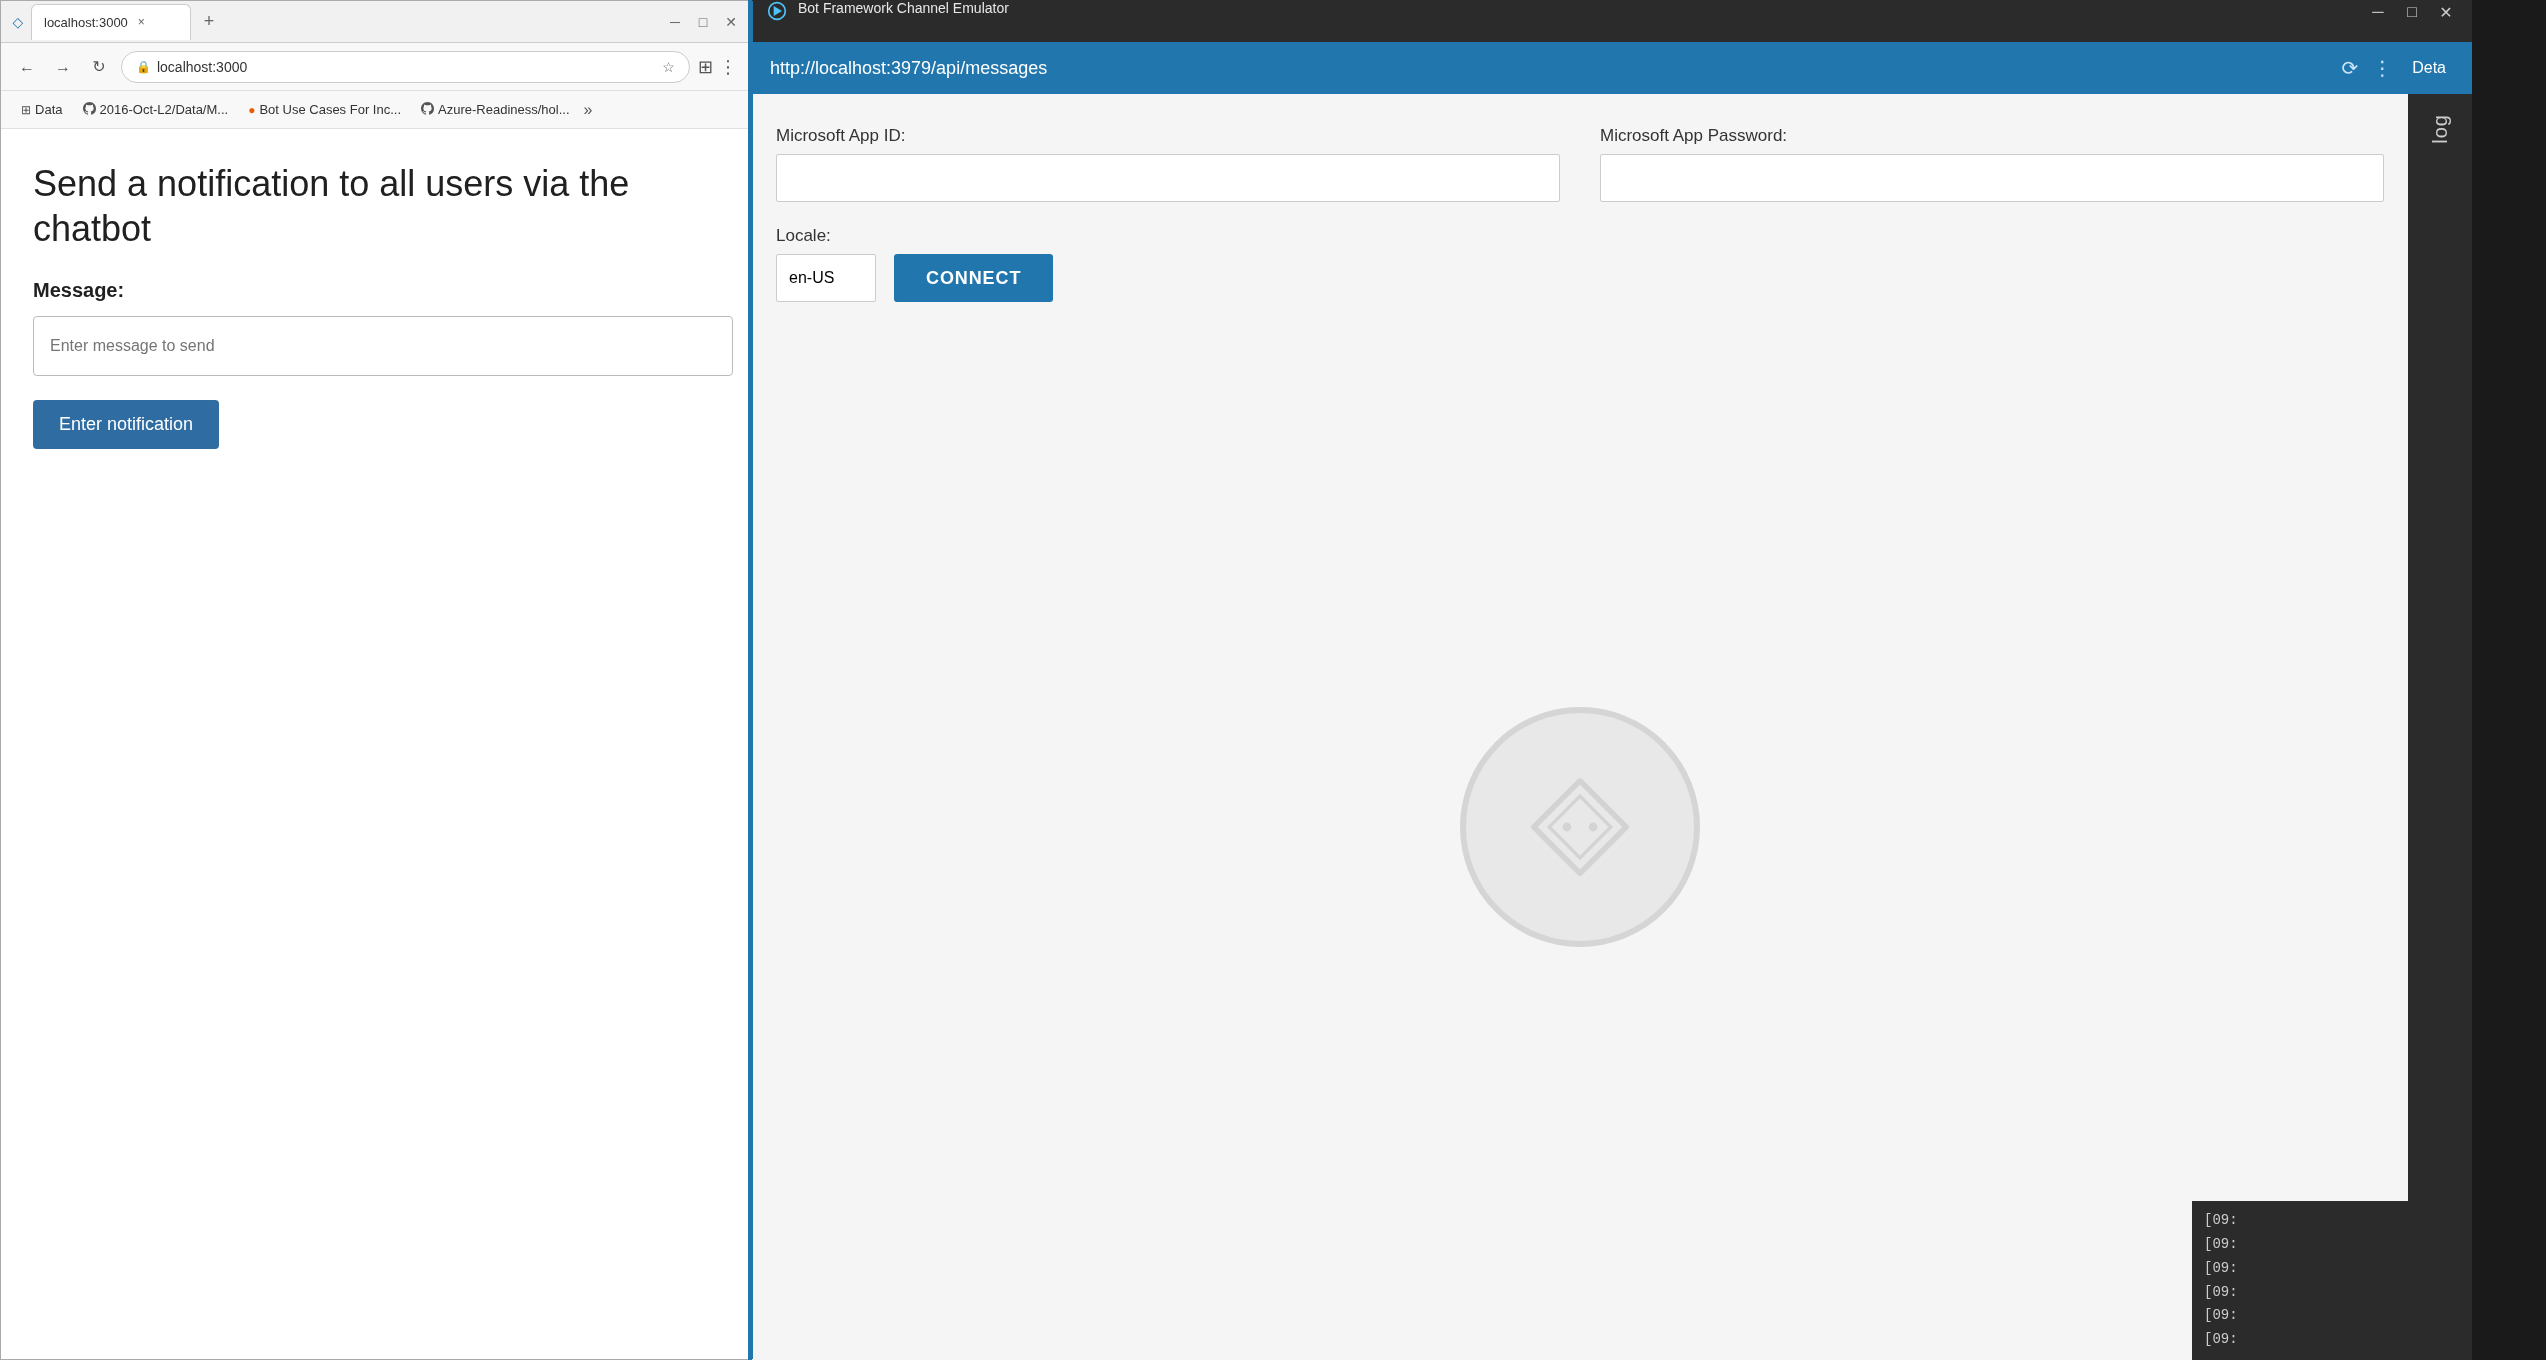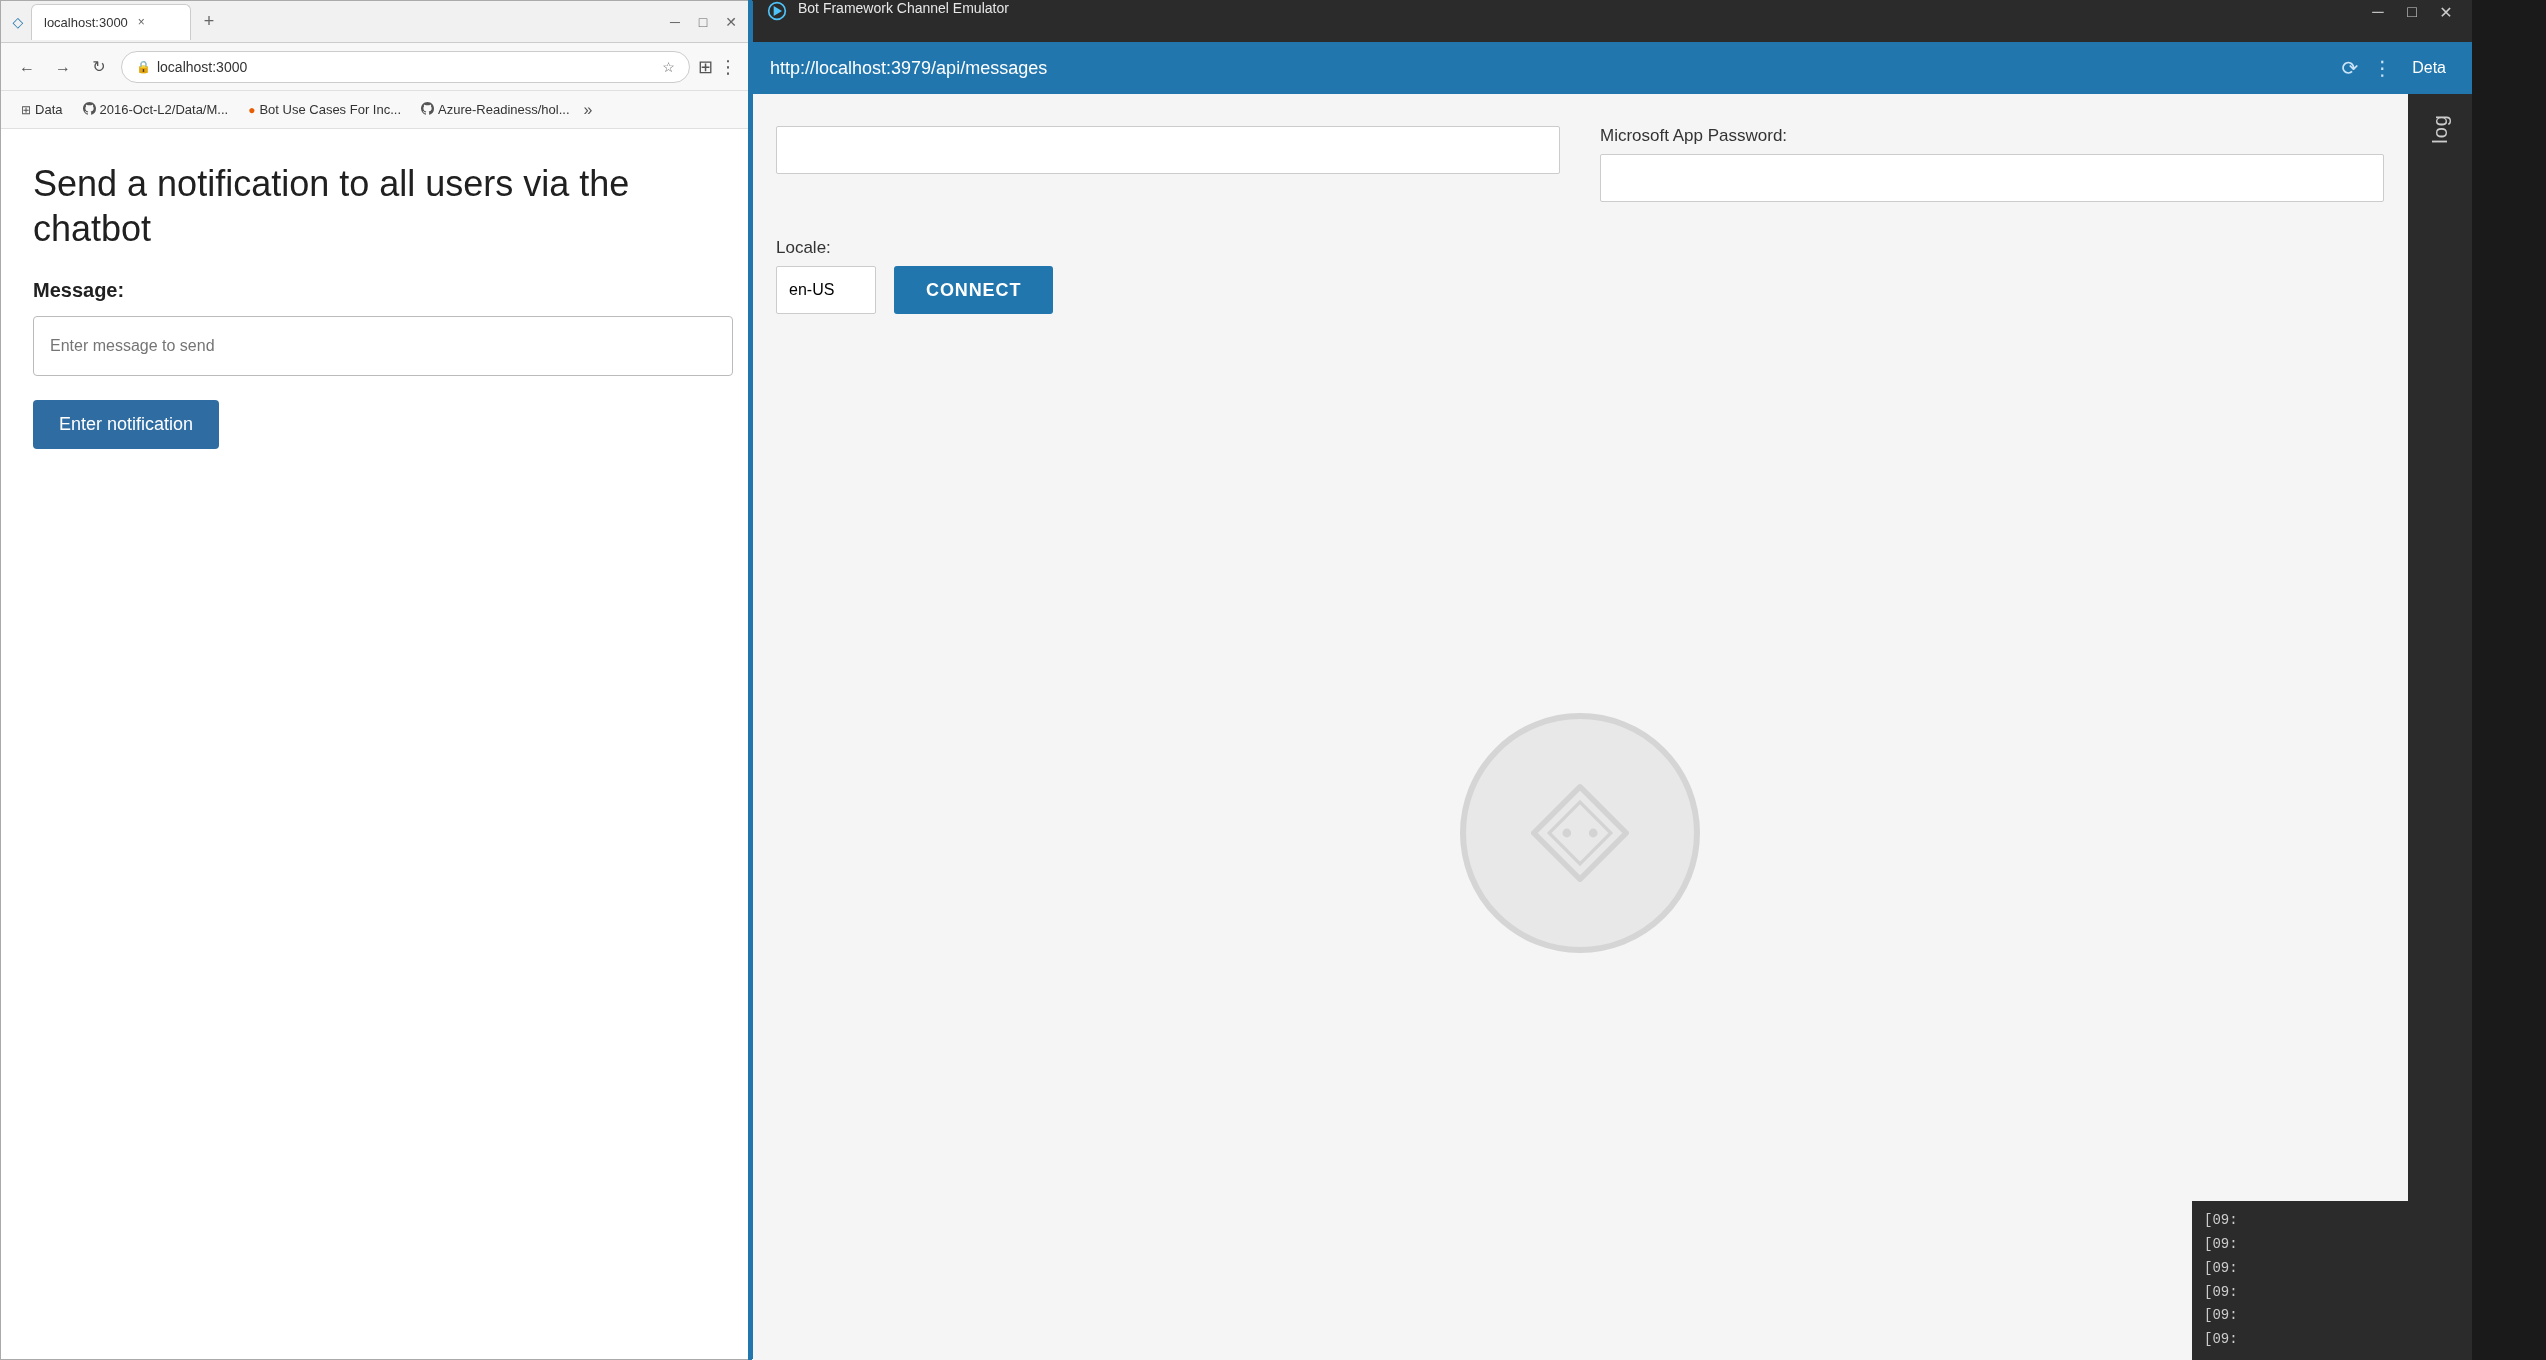--- a/index.html
+++ b/index.html
@@ -402,21 +402,20 @@
       font-size: 15px;
       font-family: inherit;
       outline: none;
       border-radius: 2px;
     }
 
     .locale-row {
       display: flex;
       align-items: flex-end;
       gap: 18px;
-      margin-top: 12px;
     }
 
     .locale-group {
       display: flex;
       flex-direction: column;
       gap: 8px;
     }
 
     .locale-input {
       height: 48px;
@@ -632,20 +631,21 @@
       <span class="emulator-url-icon">⋮</span>
     </div>
     <span class="emulator-details-btn">Deta</span>
   </div>
 
   <div class="emulator-main">
     <div class="emulator-content">
 
       <div class="form-row">
         <div class="form-group">
+          <label class="form-label">Microsoft App ID:</label>
           <input class="form-input" type="text" style="">
         </div>
         <div class="form-group">
           <label class="form-label">Microsoft App Password:</label>
           <input class="form-input" type="password" style="">
         </div>
       </div>
 
       <div class="locale-row">
         <div class="locale-group">

